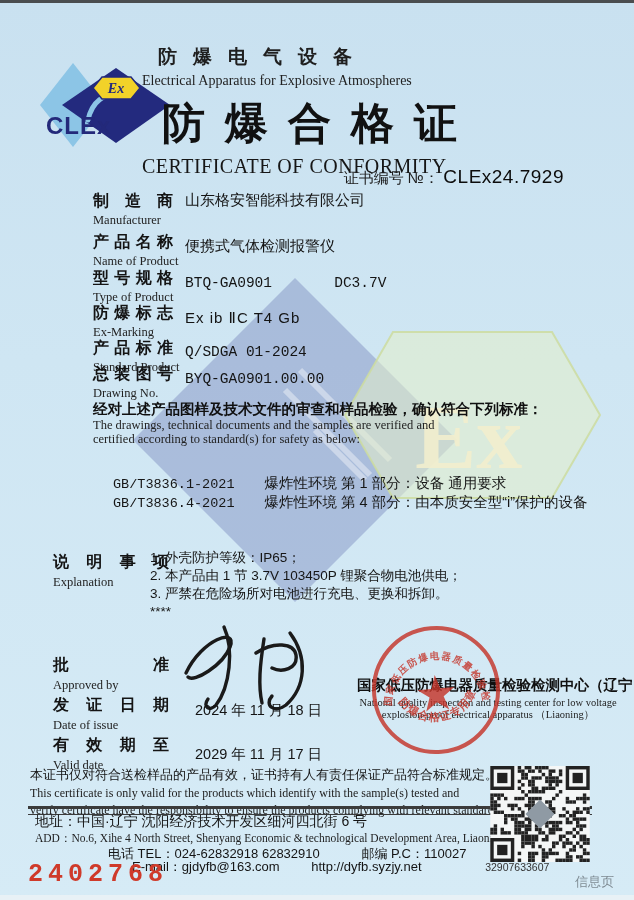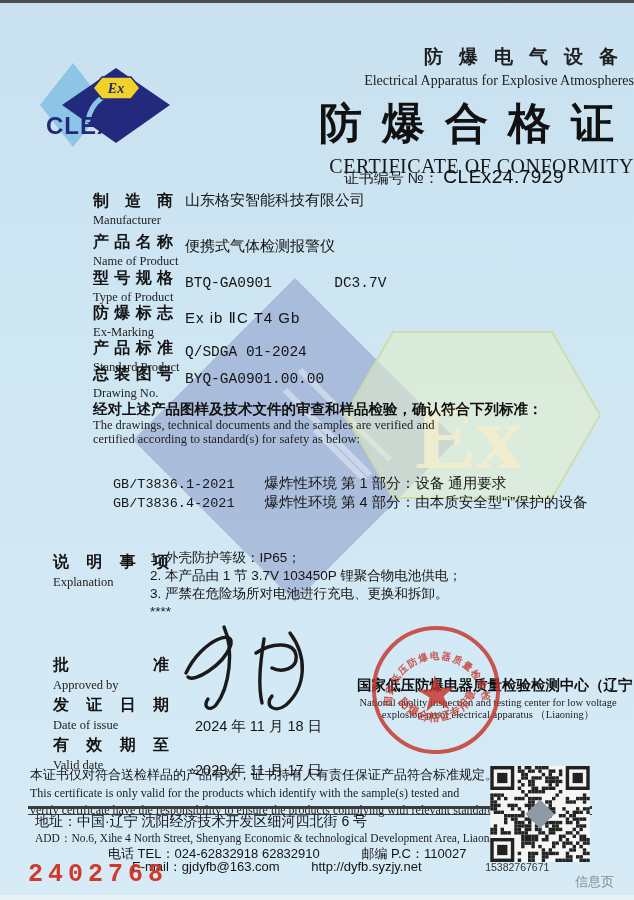--- a/index.html
+++ b/index.html
@@ -7,21 +7,21 @@
     position:relative;width:634px;height:900px;overflow:hidden;
     background:linear-gradient(180deg,#c9e1f0 0%,#cfe6f3 40%,#d6ebf6 100%);
     font-family:"Liberation Sans",sans-serif;color:#1b1b1b;
   }
   .abs{position:absolute;}
   
   .edge-top{left:0;top:0;width:634px;height:3px;background:#4a4d4f;}
   .edge-bottom{left:0;top:895px;width:634px;height:5px;background:#e8f1f6;}
 
   
-  .hdr{left:142px;top:44px;width:492px;text-align:right;}
+  .hdr{left:142px;top:44px;width:492px;text-align:left;}
   .hdr-cn{font-size:19px;font-weight:bold;letter-spacing:16px;padding-left:16px;color:#1f1f1f;}
   .hdr-en{font-family:"Liberation Serif",serif;font-size:14px;margin-top:3px;color:#222;}
   .title-cn{font-size:43px;font-weight:bold;letter-spacing:20px;padding-left:20px;margin-top:6px;color:#111;}
   .title-en{font-family:"Liberation Serif",serif;font-size:20px;letter-spacing:.5px;margin-top:2px;color:#161616;}
   .certline{left:0;top:166px;width:564px;text-align:right;}
   .certline .lbl{font-size:15px;color:#1d1d1d;margin-top:26px;}
   .certline .no{font-size:19px;font-weight:normal;letter-spacing:.5px;color:#0c0c0c;}
 
   
   .clex-text{left:46px;top:112px;font-size:24px;font-weight:bold;color:#23297a;letter-spacing:1px;}
@@ -43,21 +43,21 @@
 
   
   .blabel-cn{width:116px;font-size:16px;font-weight:bold;color:#141414;}
   .blabel-en{font-family:"Liberation Serif",serif;font-size:12.5px;color:#222;margin-top:2px;white-space:nowrap;}
   .exp-item{font-size:13.5px;line-height:18px;white-space:nowrap;color:#161616;}
 
   .issuer{left:357px;top:676px;width:262px;text-align:center;}
   .issuer-cn{font-size:14.5px;font-weight:bold;color:#101010;white-space:nowrap;}
   .issuer-en{font-family:"Liberation Serif",serif;font-size:10.5px;color:#222;margin-top:2px;}
 
-  .dateval{font-size:14.5px;color:#141414;white-space:nowrap;margin-top:16px;}
+  .dateval{font-size:14.5px;color:#141414;white-space:nowrap;}
 
   .note{left:30px;top:766px;}
   .note-cn{font-size:13px;color:#151515;white-space:nowrap;}
   .note-en{font-family:"Liberation Serif",serif;font-size:12px;color:#222;white-space:nowrap;margin-top:2px;}
   .dline{left:28px;top:806px;width:564px;height:5px;border-top:3px solid #3b3b3b;border-bottom:1px solid #3b3b3b;}
   .faddr-cn{left:35px;top:813px;font-size:14px;color:#141414;white-space:nowrap;}
   .faddr-en{left:35px;top:831px;font-family:"Liberation Serif",serif;font-size:11.5px;color:#1d1d1d;white-space:nowrap;}
   .ftel{left:108px;top:845px;font-size:13px;color:#141414;white-space:nowrap;}
   .femail{left:132px;top:858px;font-size:13px;color:#141414;white-space:nowrap;}
   .phone2{font-size:10.5px;color:#333;}
@@ -267,21 +267,21 @@
 
   <div class="abs faddr-cn">地址：中国·辽宁 沈阳经济技术开发区细河四北街 6 号</div>
   <div class="abs faddr-en">ADD：No.6, Xihe 4 North Street, Shenyang Economic &amp; technological Development Area, Liaoning, China</div>
   <div class="abs ftel">
     <span>电话 TEL：024-62832918 62832910</span>
     <span style="margin-left:38px">邮编 P.C：110027</span>
   </div>
   <div class="abs femail">
     <span>E-mail：gjdyfb@163.com</span>
     <span style="margin-left:28px">http://dyfb.syzjy.net</span>
-    <span class="phone2" style="margin-left:60px">15382767671</span>
+    <span class="phone2" style="margin-left:60px">32907633607</span>
   </div>
 
   <svg class="abs qr" width="100" height="96" viewBox="0 0 29 28">
     <rect x="0" y="0" width="29" height="28" fill="#f4f6f6"></rect>
     <g id="qr-cells" fill="#222">
         <rect x="8" y="0" width="1" height="1"></rect>
         <rect x="10" y="0" width="1" height="1"></rect>
         <rect x="11" y="0" width="1" height="1"></rect>
         <rect x="13" y="0" width="1" height="1"></rect>
         <rect x="14" y="0" width="1" height="1"></rect>

